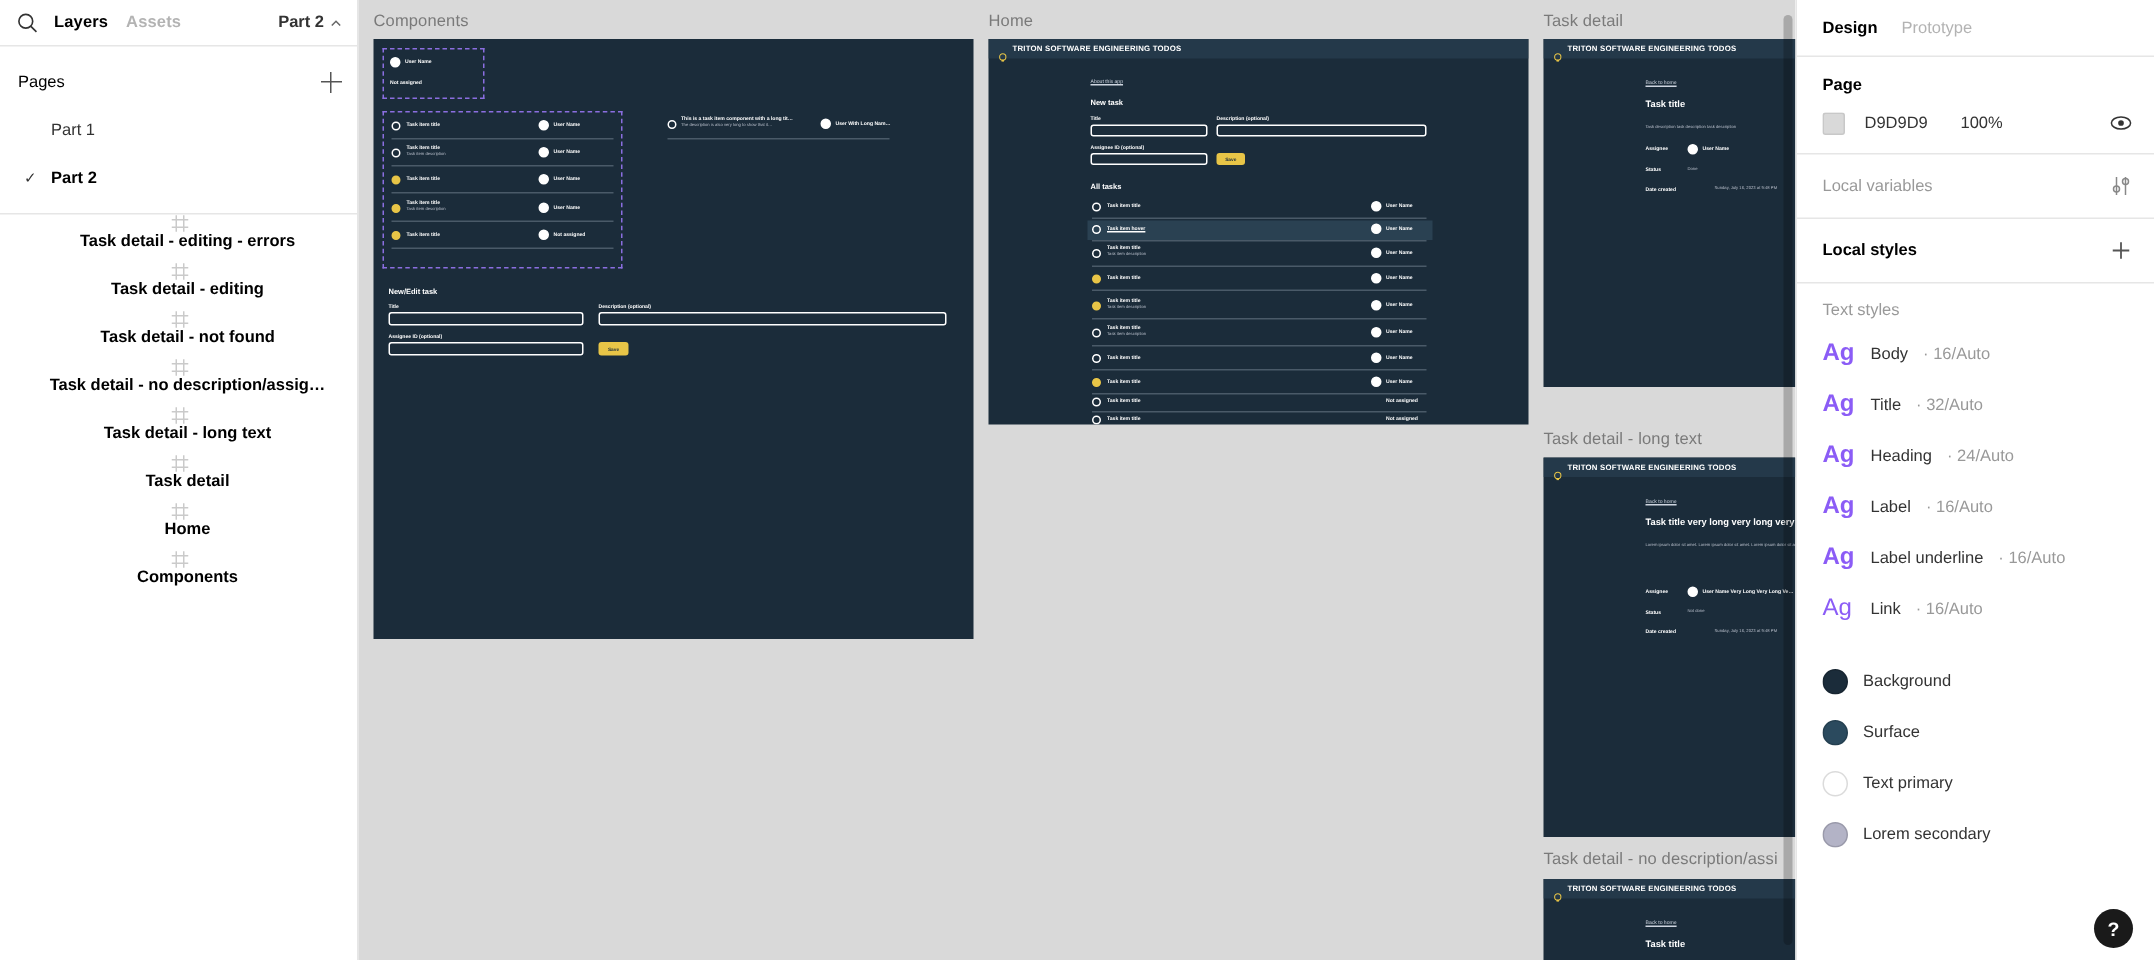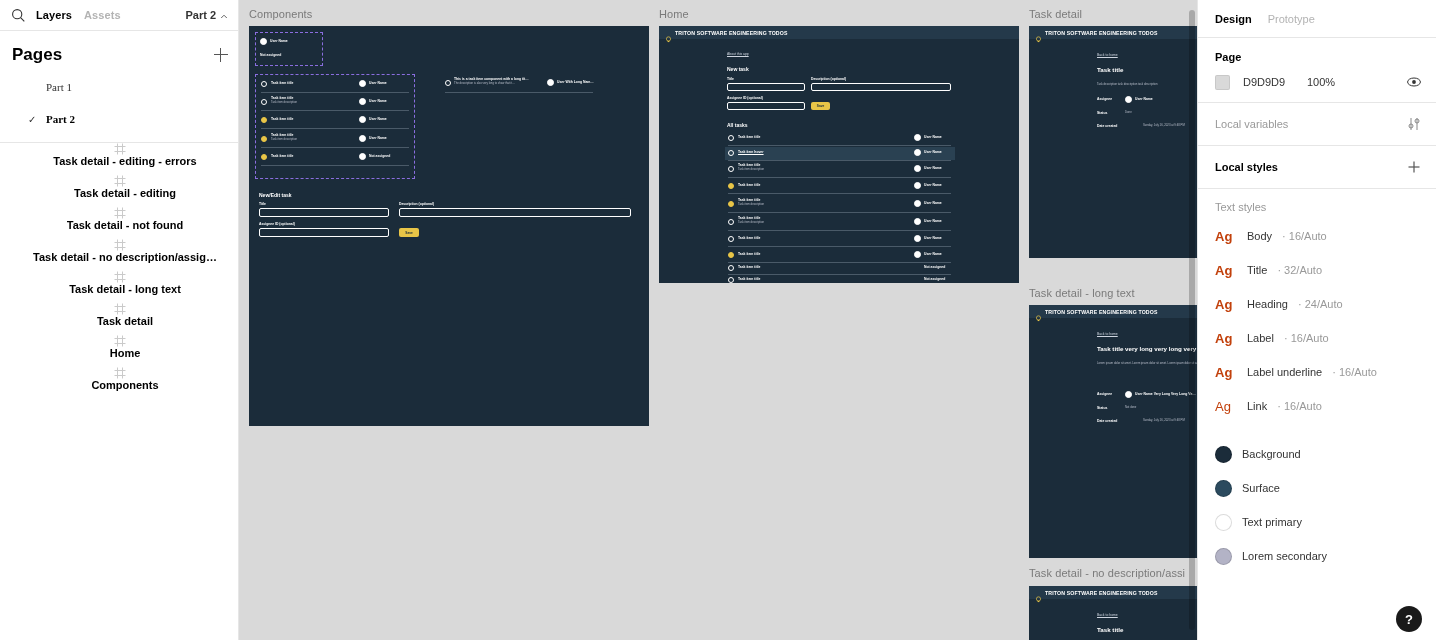--- a/index.html
+++ b/index.html
@@ -30,31 +30,31 @@
   .page-select {
     margin-left: auto; display: flex; align-items: center; gap: 4px;
     font-size: 11px; color: #333; font-weight: 600;
   }
   .chev { width: 8px; height: 8px; }
 
   .pages-head {
     display: flex; align-items: center; height: 32px; padding: 0 10px 0 12px;
     margin-top: 8px;
   }
-  .pages-title { font-size: 17px; font-weight: 700; color: #000; }
+  .pages-title { font-size: 11px; font-weight: 400; color: #000; }
   .plus-btn { margin-left: auto; width: 14px; height: 14px; position: relative; }
   .plus-btn::before, .plus-btn::after {
     content: ""; position: absolute; background: #555;
   }
   .plus-btn::before { left: 0; top: 6px; width: 14px; height: 1.4px; }
   .plus-btn::after { top: 0; left: 6px; height: 14px; width: 1.4px; }
 
   .page-row {
     height: 32px; display: flex; align-items: center;
-    padding-left: 28px; font-size: 11px; color: #333; font-family: Liberation Serif, serif;
+    padding-left: 16px; font-size: 11px; color: #333;
   }
   .page-row .tick { width: 18px; flex: 0 0 18px; font-size: 10px; color: #333; }
   .page-row .pg-label { font-size: 11px; }
   .page-row.selected .pg-label { font-weight: 700; color: #000; }
 
   .pages-divider { height: 1px; background: #e6e6e6; margin: 7px 0 0 0; }
 
   .layer-row {
     height: 32px; display: flex; align-items: center; padding-left: 12px;
     font-size: 11px; color: #000; font-weight: 600; flex-direction: column;
@@ -166,21 +166,21 @@
   .rp-row-head .act { margin-left: auto; width: 16px; height: 16px; }
 
   .styles-group { padding: 4px 16px 10px 0; }
   .group-label {
     font-size: 11px; color: #999; padding: 8px 17px 6px 17px;
   }
   .style-row {
     display: flex; align-items: center; height: 34px; padding: 0 17px; gap: 10px;
   }
   .ag {
-    font-size: 13px; font-weight: 700; color: #c2410c; width: 22px; flex: 0 0 22px;
+    font-size: 16px; font-weight: 700; color: #8b5cf6; width: 22px; flex: 0 0 22px;
   }
   .ag.light { font-weight: 400; }
   .style-name { font-size: 11px; color: #333; }
   .style-meta { font-size: 11px; color: #999; }
   .cswatch {
     width: 17px; height: 17px; border-radius: 50%; flex: 0 0 17px;
     border: 1px solid rgba(0,0,0,.14);
   }
 
   .help-btn {

